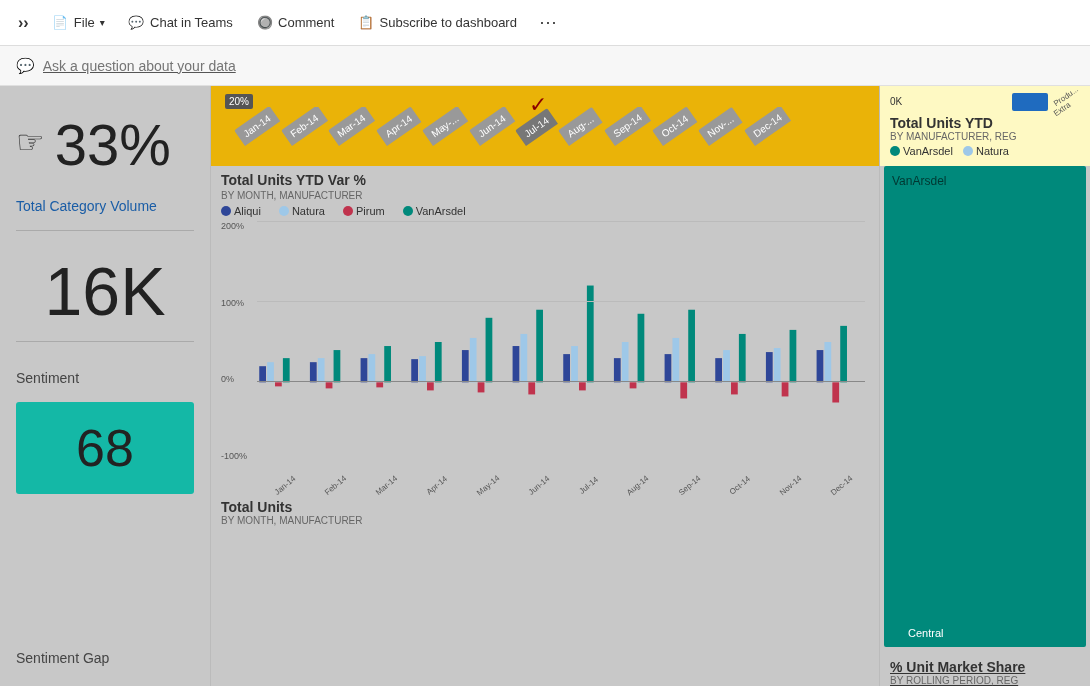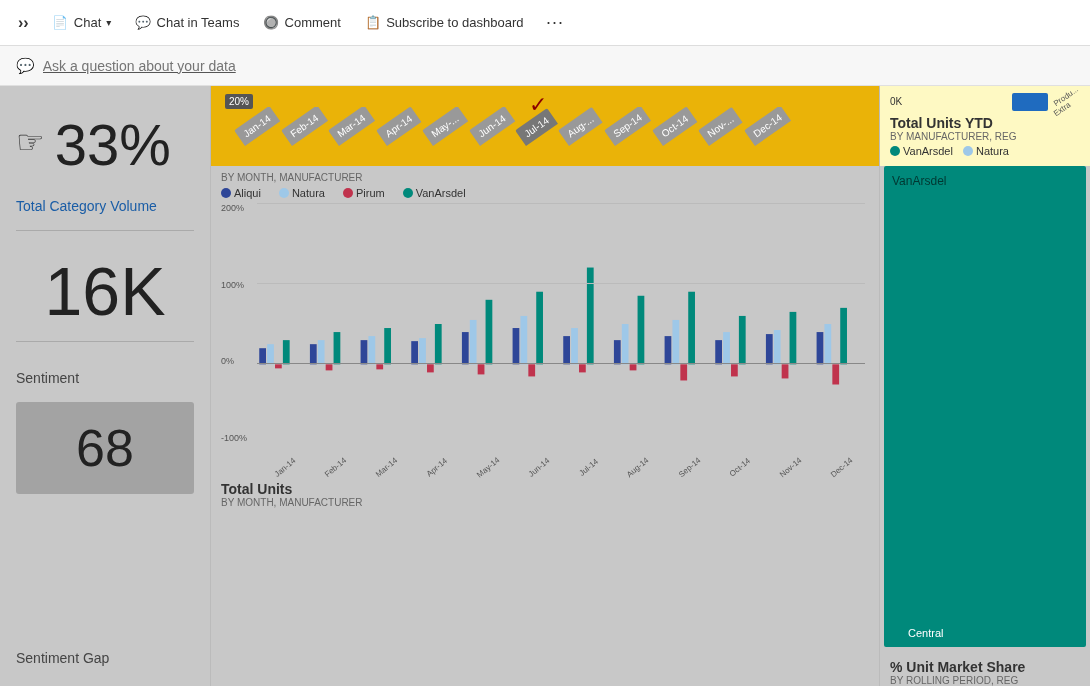--- a/index.html
+++ b/index.html
@@ -97,21 +97,21 @@
       margin-top: 4px;
     }
     .section-label {
       font-size: 14px;
       color: #333;
       font-weight: 400;
       margin-top: 8px;
     }
     .section-label.blue { color: #1a5da6; font-weight: 500; }
     .metric-box {
-      background: #a3a3a3;
+      background: #14b8a6;
       border-radius: 3px;
       display: flex;
       align-items: center;
       justify-content: center;
       padding: 16px;
       min-height: 80px;
     }
     .metric-num {
       font-size: 52px;
       font-weight: 300;
@@ -259,20 +259,21 @@
     }
     .right-legend {
       display: flex;
       gap: 10px;
       margin: 3px 0;
     }
 
     .right-bottom {
       padding: 8px 10px 0;
       background: #c8c8c8;
+      text-decoration: underline;
     }
     .right-bottom-title {
       font-size: 14px;
       font-weight: 600;
       color: #333;
     }
     .right-bottom-sub {
       font-size: 10px;
       color: #666;
       text-transform: uppercase;
@@ -280,21 +281,21 @@
   </style>
 </head>
 <body>
 
 <div class="toolbar">
   <button class="toolbar-btn">
     <span style="font-size:16px;font-weight:bold;">››</span>
   </button>
   <button class="toolbar-btn">
     <span>📄</span>
-    <span>Chat</span>
+    <span>File</span>
     <span style="font-size:10px;">▾</span>
   </button>
   <button class="toolbar-btn">
     <span>💬</span>
     <span>Chat in Teams</span>
   </button>
   <button class="toolbar-btn">
     <span>🔘</span>
     <span>Comment</span>
   </button>
@@ -346,20 +347,21 @@
         <div class="month-tab active">Jul-14</div>
         <div class="month-tab">Aug-...</div>
         <div class="month-tab">Sep-14</div>
         <div class="month-tab">Oct-14</div>
         <div class="month-tab">Nov-...</div>
         <div class="month-tab">Dec-14</div>
       </div>
     </div>
 
     <div class="chart-section">
+      <div class="chart-title">Total Units YTD Var %</div>
       <div class="chart-subtitle">BY MONTH, MANUFACTURER</div>
       <div class="legend">
         <div class="legend-item">
           <span class="legend-dot" style="background:#2e4698;"></span>
           <span>Aliqui</span>
         </div>
         <div class="legend-item">
           <span class="legend-dot" style="background:#9ec8e8;"></span>
           <span>Natura</span>
         </div>

